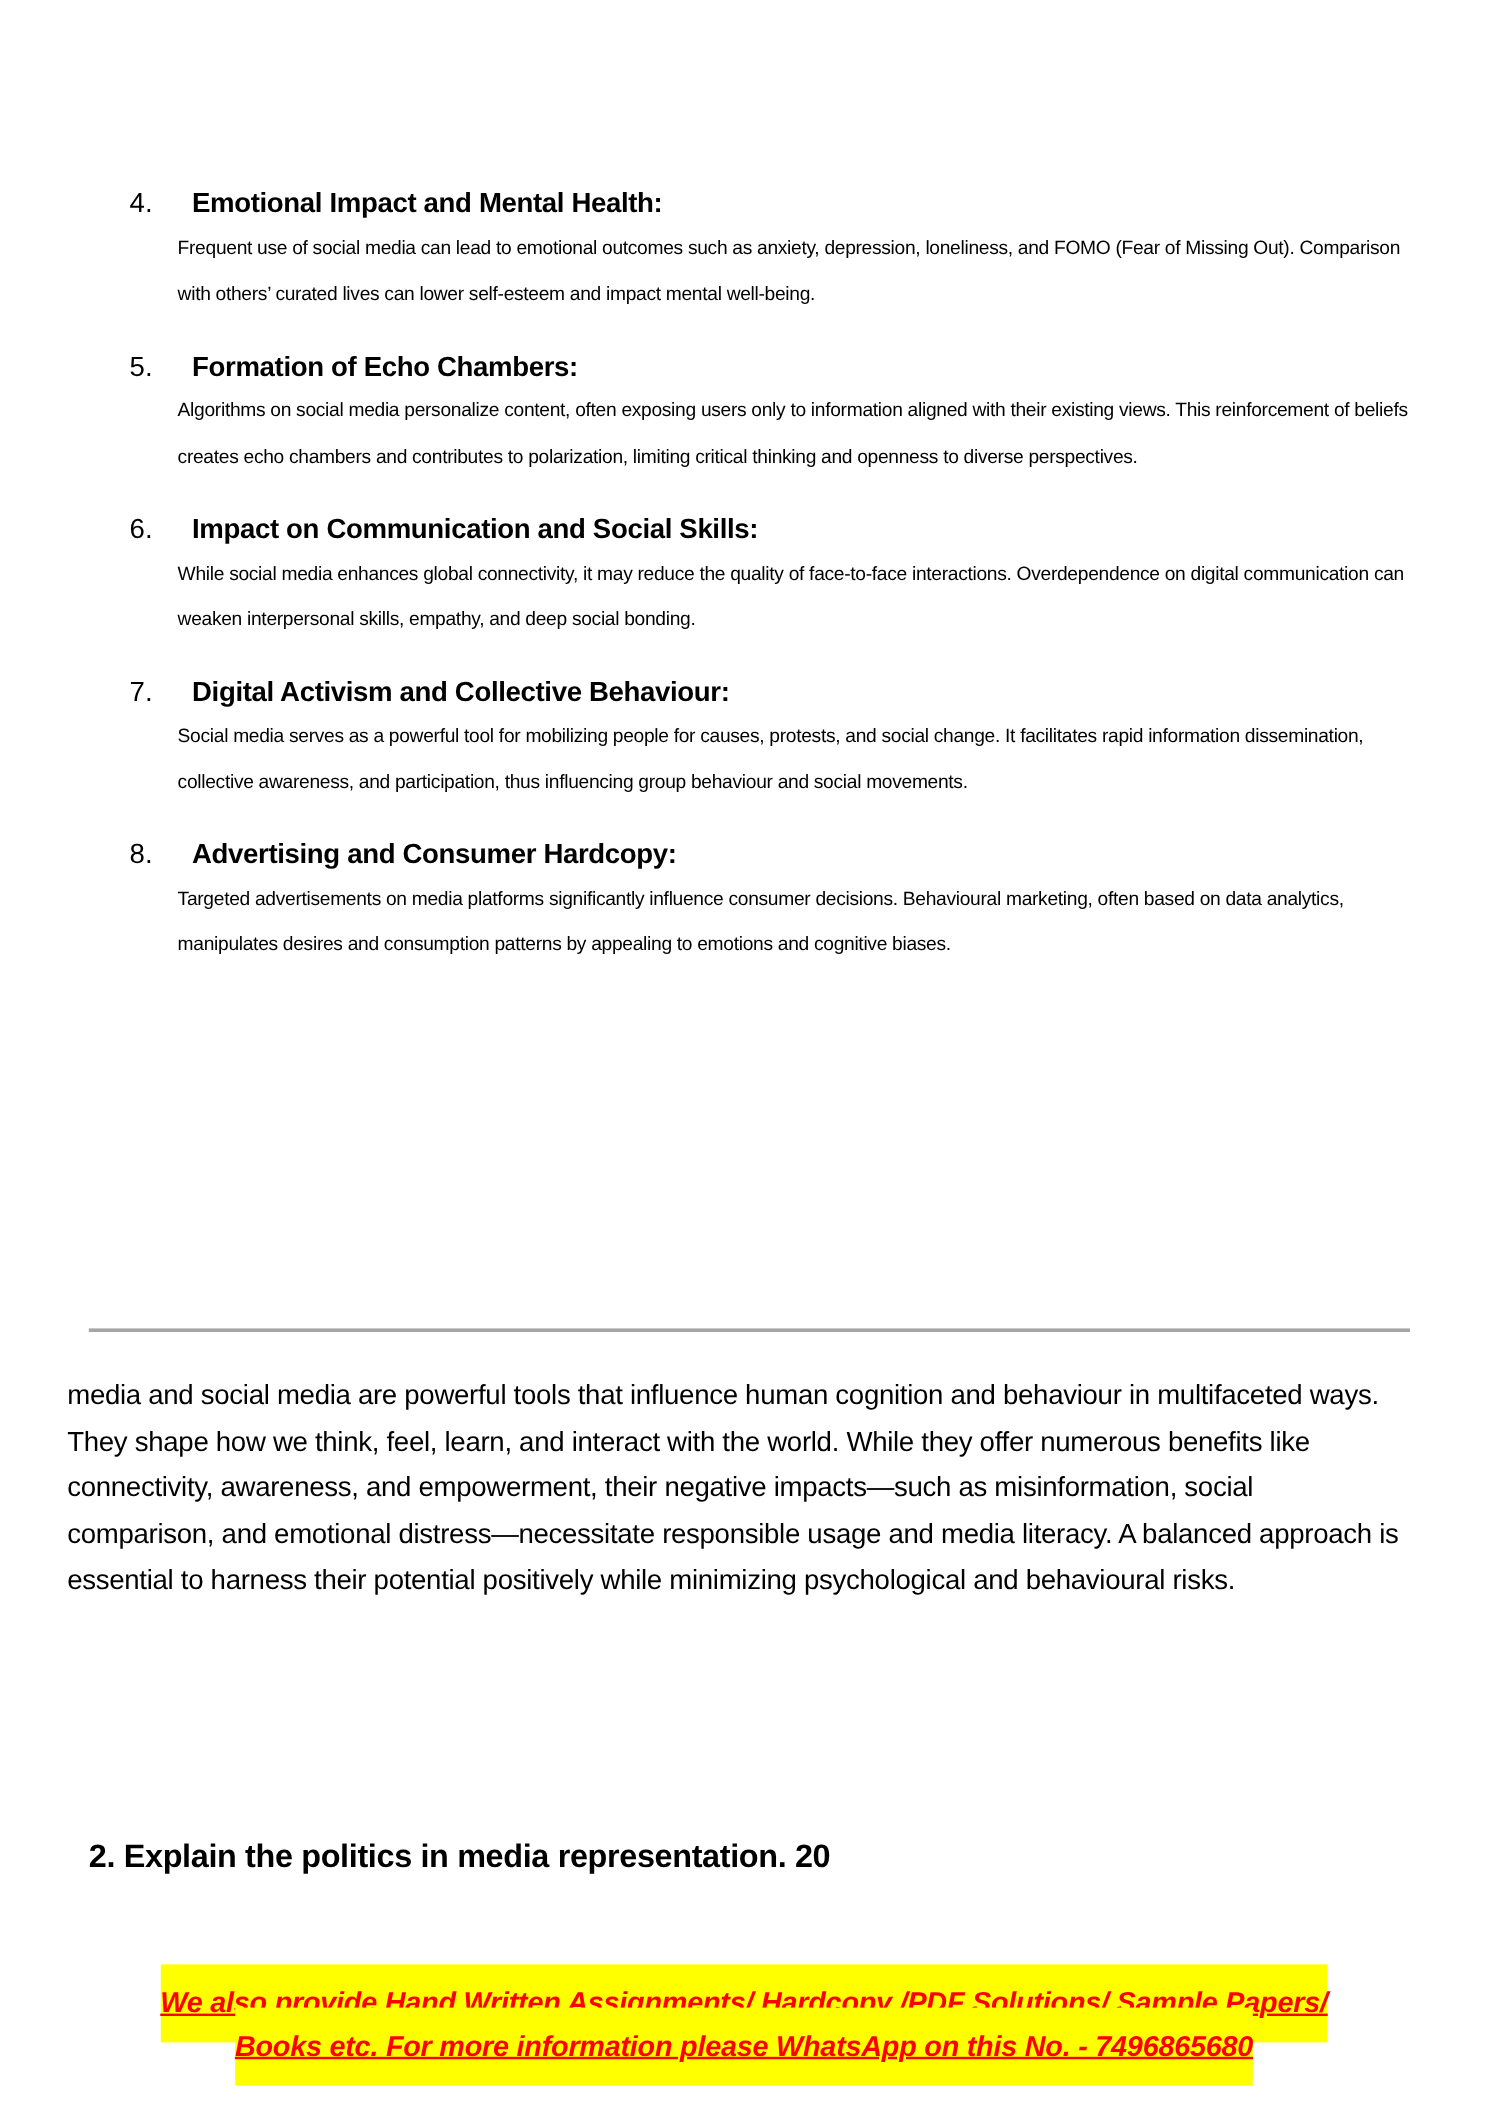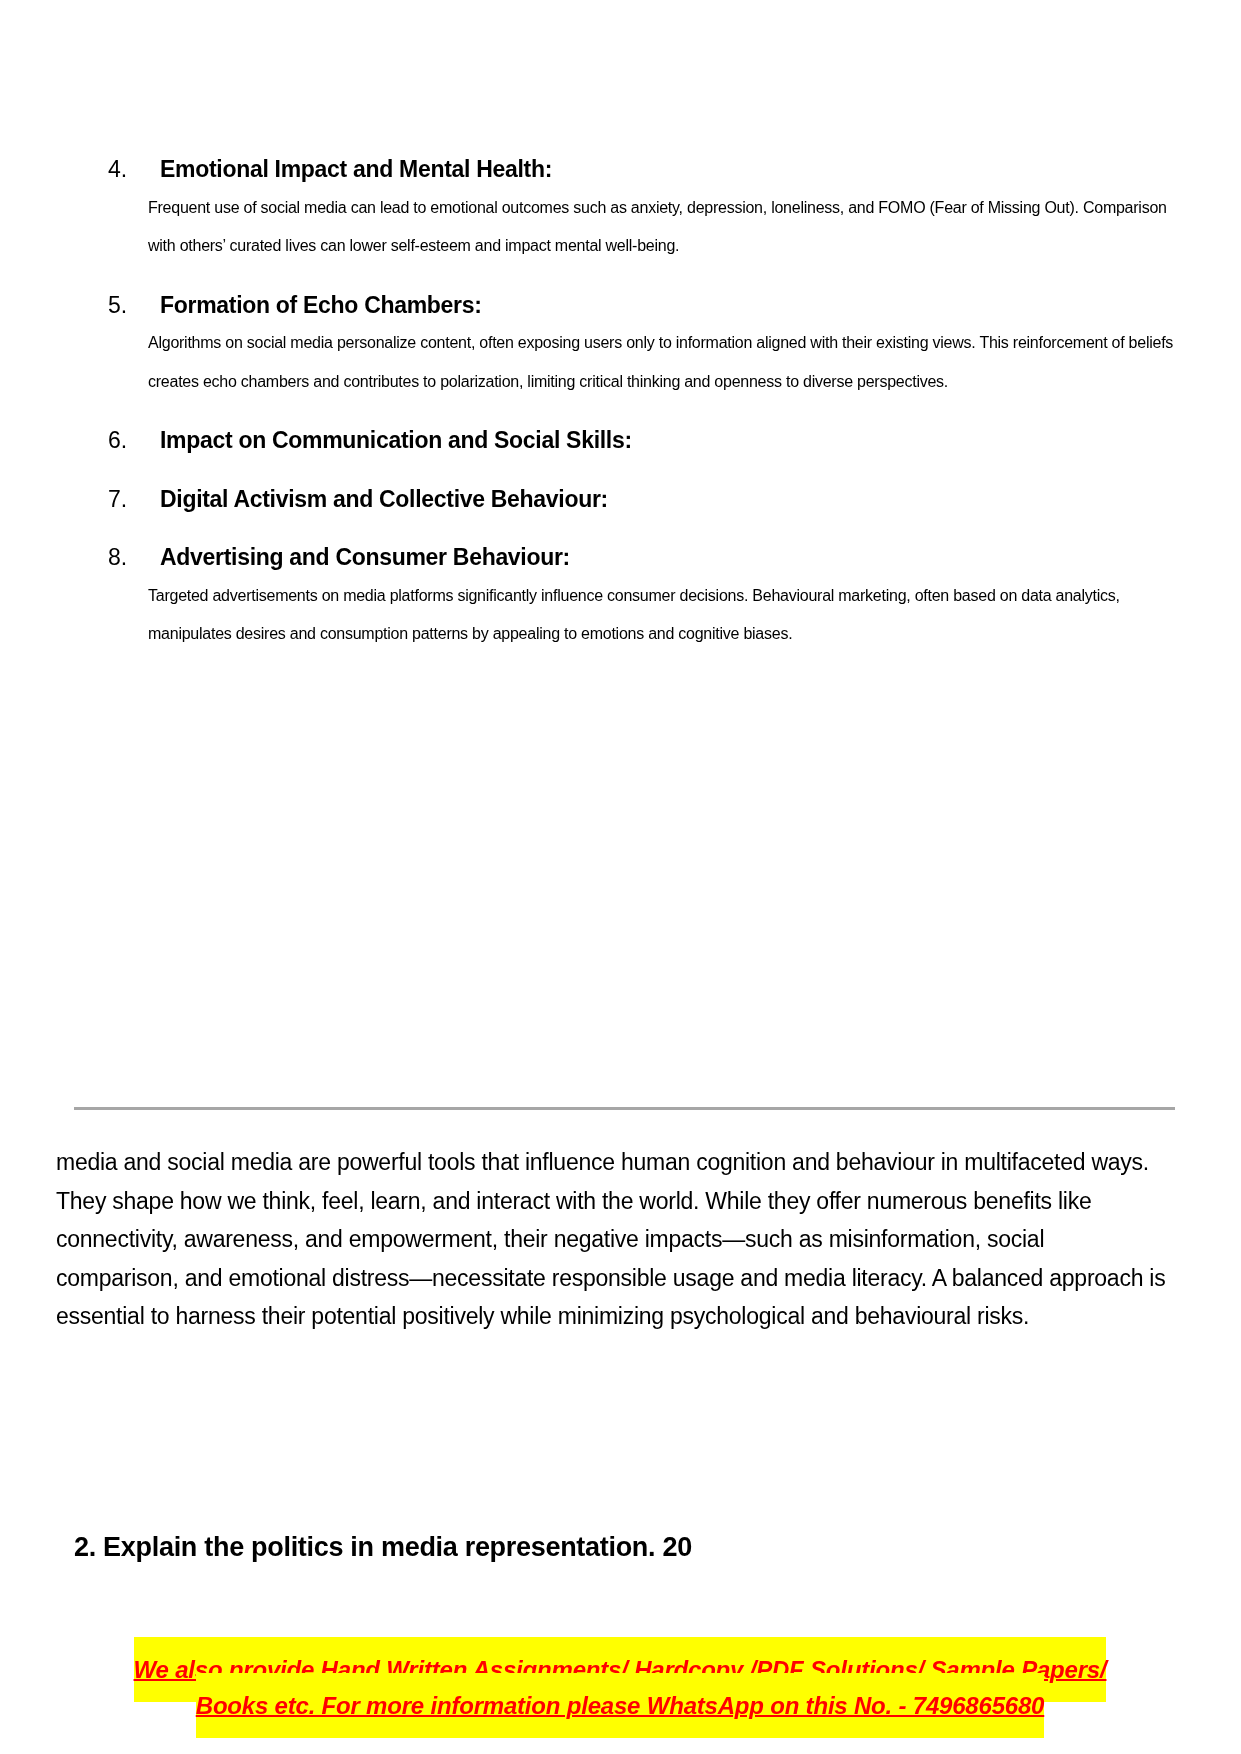--- a/index.html
+++ b/index.html
@@ -118,28 +118,30 @@
       <div class="item-body">Frequent use of social media can lead to emotional outcomes such as anxiety, depression, loneliness, and FOMO (Fear of Missing Out). Comparison with others’ curated lives can lower self-esteem and impact mental well-being.</div>
     </li>
     <li class="list-item">
       <span class="item-number">5.</span>
       <div class="item-heading">Formation of Echo Chambers:</div>
       <div class="item-body">Algorithms on social media personalize content, often exposing users only to information aligned with their existing views. This reinforcement of beliefs creates echo chambers and contributes to polarization, limiting critical thinking and openness to diverse perspectives.</div>
     </li>
     <li class="list-item">
       <span class="item-number">6.</span>
       <div class="item-heading">Impact on Communication and Social Skills:</div>
+      <div class="item-body">While social media enhances global connectivity, it may reduce the quality of face-to-face interactions. Overdependence on digital communication can weaken interpersonal skills, empathy, and deep social bonding.</div>
     </li>
     <li class="list-item">
       <span class="item-number">7.</span>
       <div class="item-heading">Digital Activism and Collective Behaviour:</div>
+      <div class="item-body">Social media serves as a powerful tool for mobilizing people for causes, protests, and social change. It facilitates rapid information dissemination, collective awareness, and participation, thus influencing group behaviour and social movements.</div>
     </li>
     <li class="list-item">
       <span class="item-number">8.</span>
-      <div class="item-heading">Advertising and Consumer Behaviour:</div>
+      <div class="item-heading">Advertising and Consumer Hardcopy:</div>
       <div class="item-body">Targeted advertisements on media platforms significantly influence consumer decisions. Behavioural marketing, often based on data analytics, manipulates desires and consumption patterns by appealing to emotions and cognitive biases.</div>
     </li>
   </ol>
 
   <div class="divider"></div>
 
   <p class="conclusion">media and social media are powerful tools that influence human cognition and behaviour in multifaceted ways. They shape how we think, feel, learn, and interact with the world. While they offer numerous benefits like connectivity, awareness, and empowerment, their negative impacts—such as misinformation, social comparison, and emotional distress—necessitate responsible usage and media literacy. A balanced approach is essential to harness their potential positively while minimizing psychological and behavioural risks.</p>
 
   <h2 class="question">2. Explain the politics in media representation. 20</h2>
 

